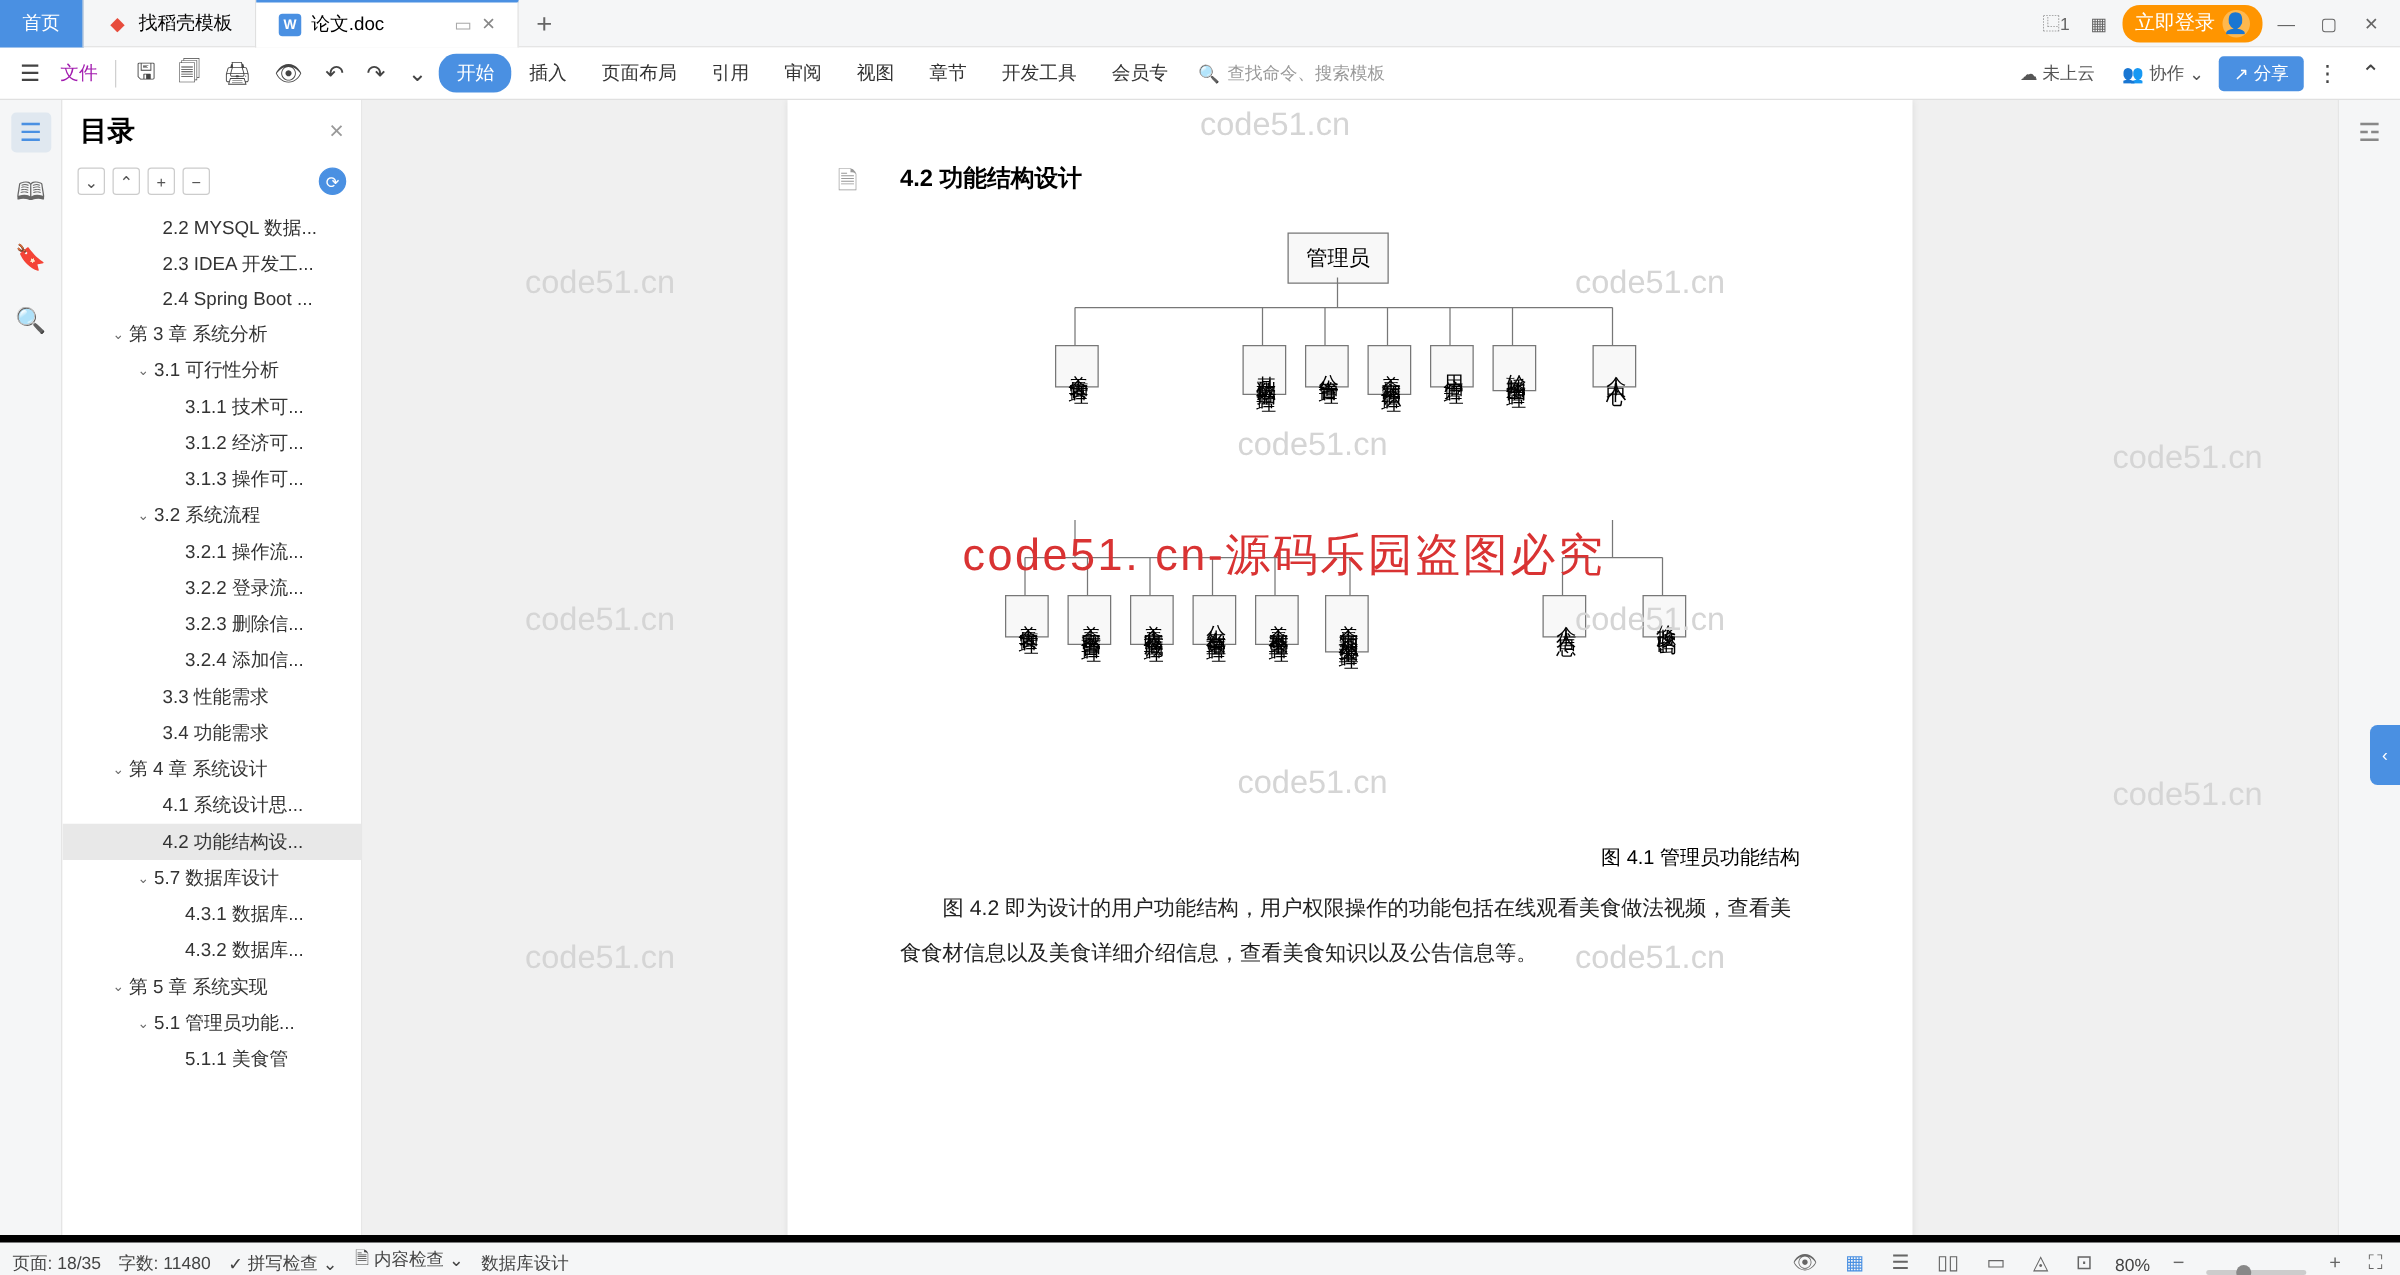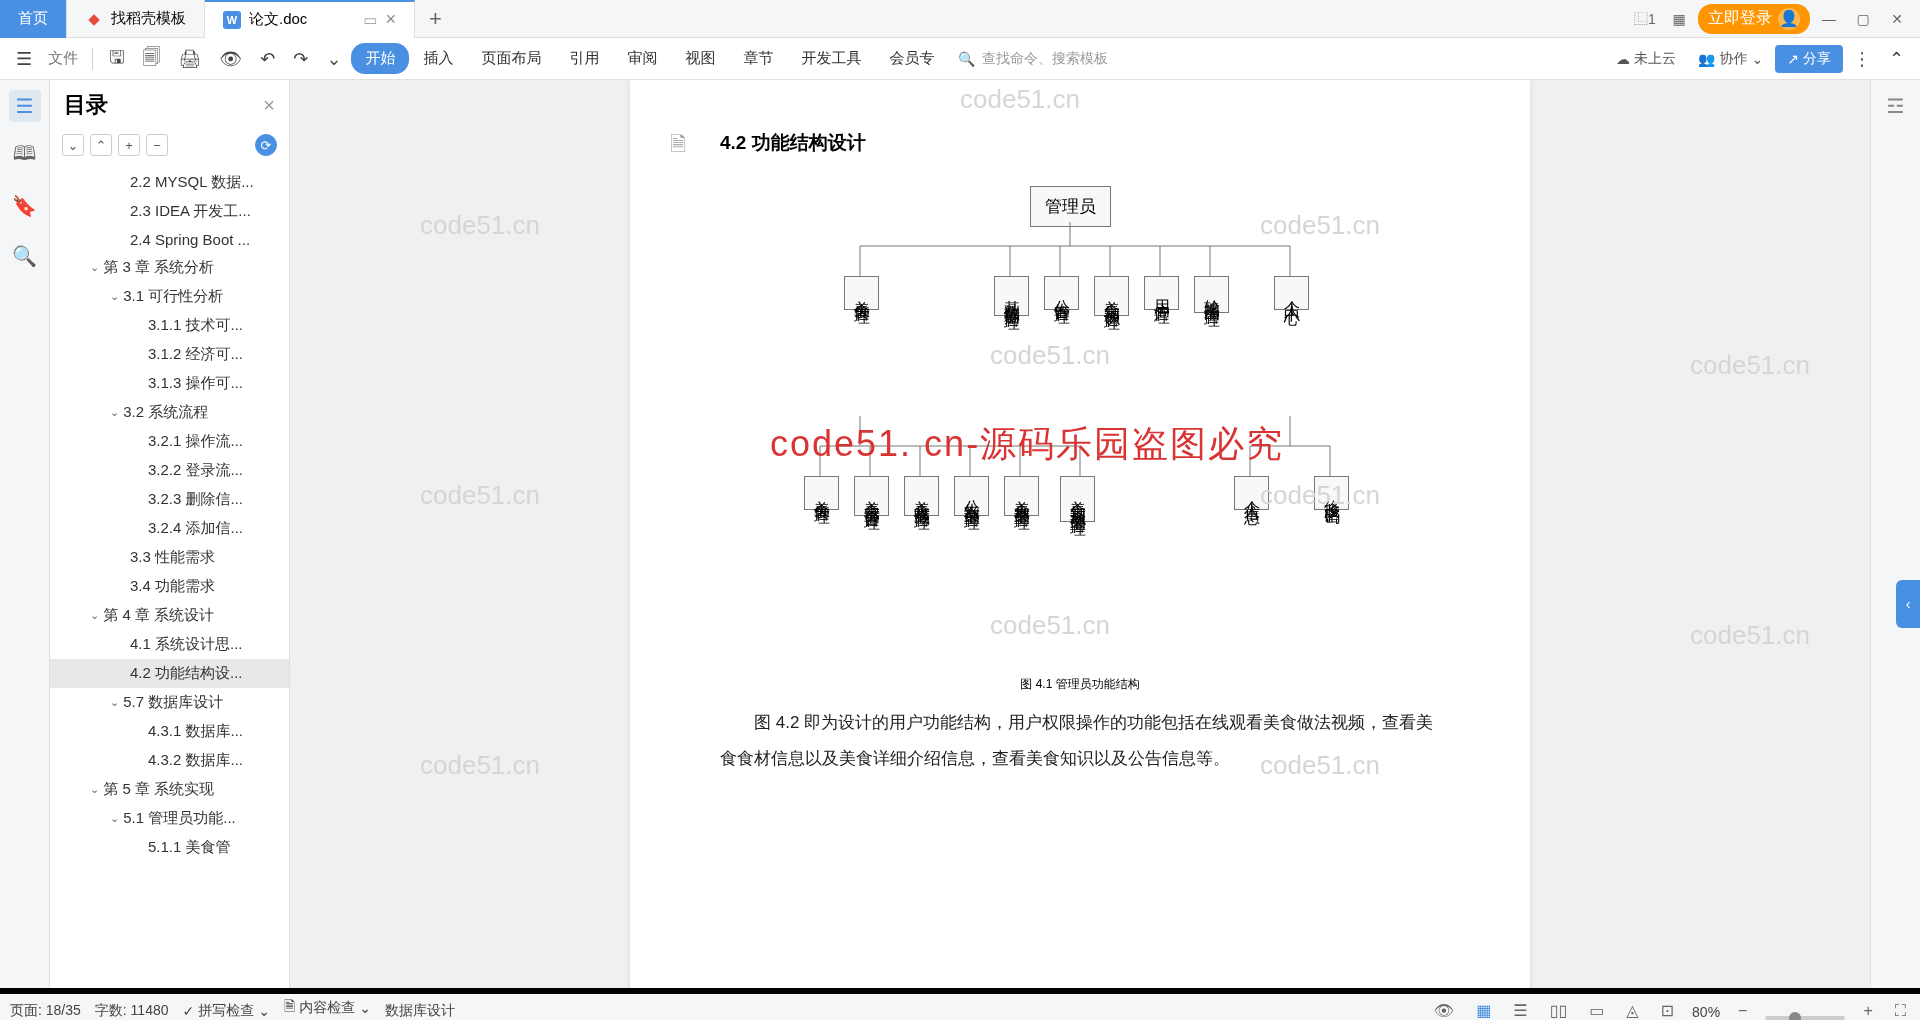--- a/index.html
+++ b/index.html
@@ -15,21 +15,21 @@
 .new-tab { padding: 0 14px; color: #666; font-size: 22px; }
 .title-spacer { flex: 1; }
 .win-controls { display: flex; gap: 4px; padding: 0 8px; align-items: center; }
 .win-btn { width: 30px; height: 30px; display: flex; align-items: center; justify-content: center; color: #666; font-size: 14px; }
 .login-btn { background: #ff9500; color: #fff; border-radius: 14px; padding: 4px 10px; display: flex; align-items: center; gap: 6px; font-size: 16px; }
 .avatar-circle { width: 22px; height: 22px; background: #ffb84d; border-radius: 50%; display: flex; align-items: center; justify-content: center; }
 
 
 .toolbar { height: 42px; background: #fff; display: flex; align-items: center; border-bottom: 1px solid #e0e0e0; padding: 0 8px; gap: 2px; }
 .tb-btn { padding: 6px 8px; color: #444; font-size: 18px; display: flex; align-items: center; }
-.tb-text { font-size: 15px; color: #737373; padding: 0 6px; }
+.tb-text { font-size: 15px; color: #a21caf; padding: 0 6px; }
 .tb-sep { width: 1px; height: 22px; background: #d0d0d0; margin: 0 6px; }
 .menu-item { padding: 6px 14px; font-size: 15px; color: #333; cursor: pointer; }
 .menu-item.active { background: #4a90e2; color: #fff; border-radius: 14px; }
 .search-box { flex: 0 0 200px; display: flex; align-items: center; color: #999; gap: 6px; padding: 0 8px; }
 .tb-spacer { flex: 1; }
 .cloud-status { display: flex; align-items: center; gap: 4px; color: #555; font-size: 14px; padding: 0 10px; }
 .share-btn { background: #4a90e2; color: #fff; border-radius: 4px; padding: 5px 12px; display: flex; align-items: center; gap: 4px; font-size: 14px; }
 
 
 .main { display: flex; height: calc(100% - 38px - 42px - 32px); }
@@ -51,21 +51,21 @@
 .indent-1 { padding-left: 40px; }
 .indent-2 { padding-left: 60px; }
 .indent-3 { padding-left: 80px; }
 .indent-4 { padding-left: 98px; }
 
 .doc-area { flex: 1; background: #f0f0f0; position: relative; overflow: hidden; }
 .page { position: absolute; left: 50%; top: 0; transform: translateX(-50%); width: 900px; background: #fff; min-height: 1100px; padding: 50px 90px; box-shadow: 0 0 6px rgba(0,0,0,0.1); }
 .doc-icon { position: absolute; left: 40px; top: 50px; color: #999; font-size: 20px; }
 .section-title { font-size: 19px; font-weight: 700; margin-bottom: 0; }
 .body-text { font-size: 17px; line-height: 2.1; text-indent: 2em; color: #222; }
-.caption { text-align: center; font-size: 12px; margin: 12px 0; }
+.caption { text-align: right; font-size: 16px; margin: 12px 0; }
 
 .diagram { margin: 30px auto; width: 560px; position: relative; }
 .dbox { border: 1px solid #777; background: #f8f8f8; text-align: center; padding: 8px 14px; font-size: 17px; position: absolute; }
 .vbox { border: 1px solid #777; background: #f8f8f8; writing-mode: vertical-rl; text-orientation: upright; padding: 10px 6px; font-size: 16px; letter-spacing: 3px; position: absolute; }
 .diagram svg { position: absolute; top: 0; left: 0; pointer-events: none; }
 
 .watermark { position: absolute; color: #d5d5d5; font-size: 26px; pointer-events: none; z-index: 5; }
 .wm-red { position: absolute; color: #d93333; font-size: 36px; font-weight: 500; letter-spacing: 2px; z-index: 10; white-space: nowrap; }
 
 .right-rail { width: 50px; background: #f5f6f7; border-left: 1px solid #e0e0e0; padding-top: 10px; display: flex; flex-direction: column; align-items: center; }

